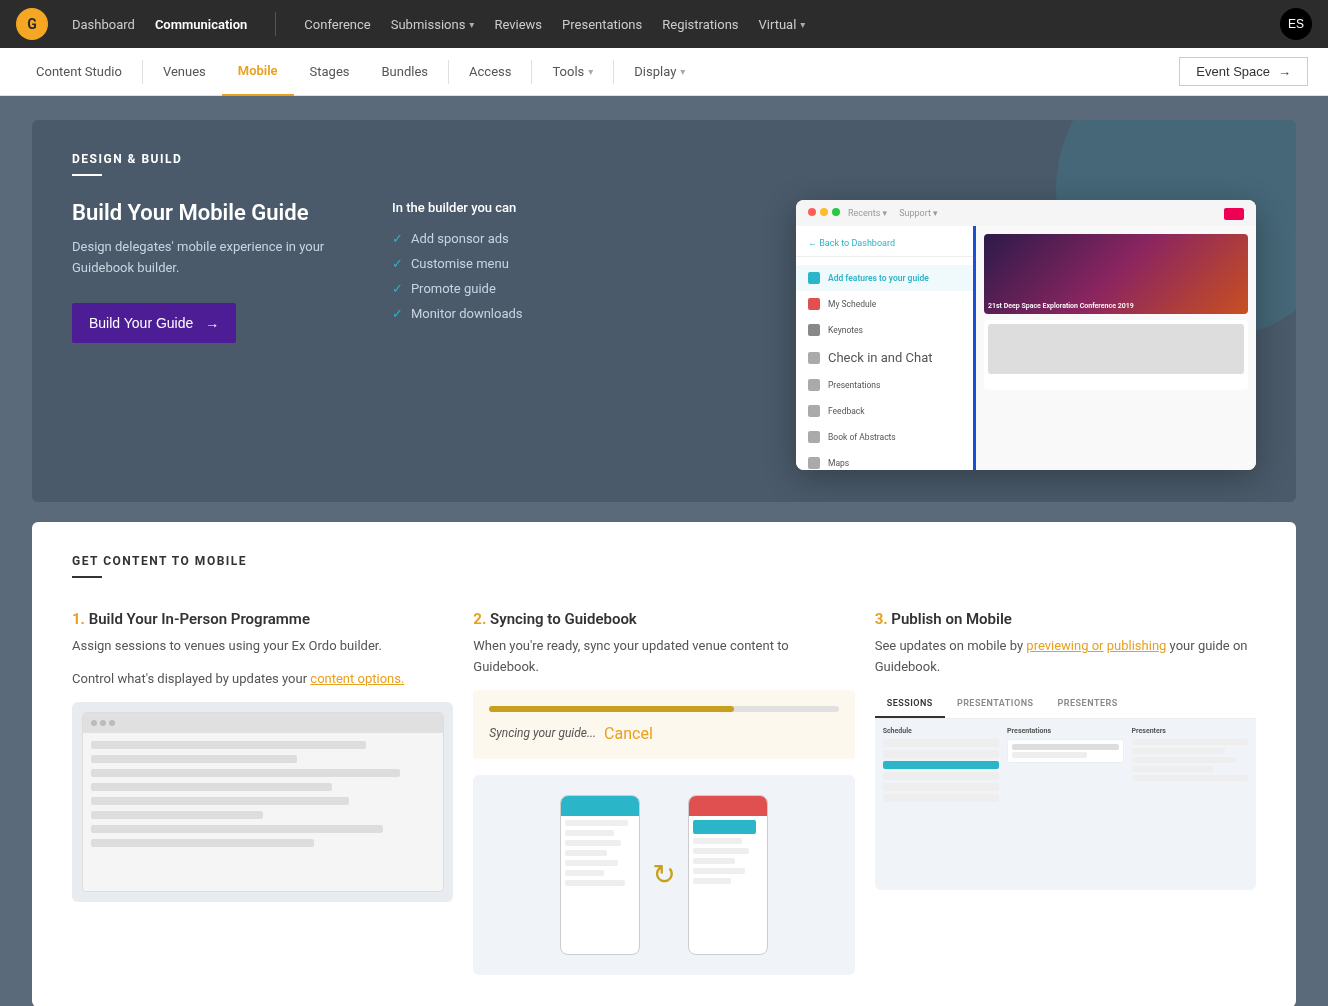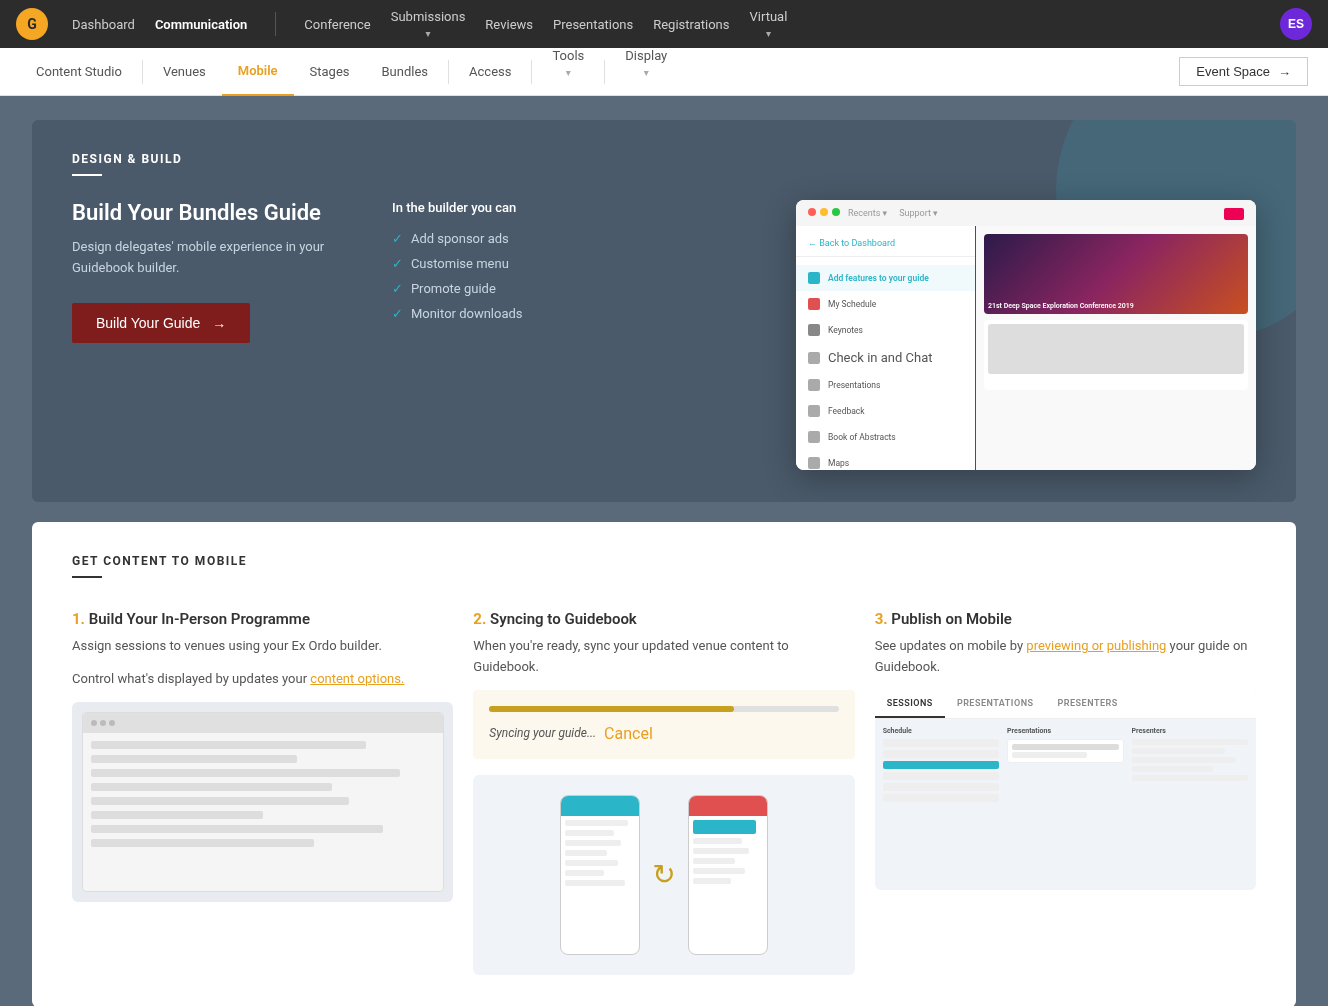--- a/index.html
+++ b/index.html
@@ -19,28 +19,28 @@
       background: #f5a623;
       border-radius: 50%;
       display: flex; align-items: center; justify-content: center;
       font-weight: bold; color: #2c2c2c; font-size: 14px;
       flex-shrink: 0;
     }
     .top-nav-links { display: flex; gap: 20px; align-items: center; }
     .top-nav-link { color: #ccc; font-size: 13px; cursor: pointer; text-decoration: none; }
     .top-nav-link.active { color: #fff; font-weight: 600; }
     .top-nav-divider { width: 1px; height: 24px; background: #555; margin: 0 8px; }
-    .nav-with-arrow { display: flex; align-items: center; gap: 4px; flex-direction: column; }
+    .nav-with-arrow { display: flex; align-items: center; gap: 4px; }
     .top-nav-right { margin-left: auto; }
     .avatar-btn {
       width: 32px; height: 32px;
-      background: #6d28d9;
+      background: #000000;
       border-radius: 50%;
       display: flex; align-items: center; justify-content: center;
-      color: #fff; font-size: 12px; font-weight: 700; cursor: pointer;
+      color: #fff; font-size: 12px; font-weight: 400; cursor: pointer;
       border: none;
     }
 
     
     .sub-nav {
       background: #fff;
       height: 48px;
       display: flex;
       align-items: center;
       padding: 0 20px;
@@ -77,24 +77,24 @@
     .section-title { color: #fff; font-size: 12px; font-weight: 700; letter-spacing: 1.5px; text-transform: uppercase; margin-bottom: 8px; }
     .section-title-underline { width: 30px; height: 2px; background: #fff; margin-bottom: 24px; }
     .design-build-content { display: flex; gap: 40px; align-items: flex-start; }
     .design-build-left { flex: 0 0 280px; }
     .design-build-middle { flex: 0 0 220px; }
     .design-build-right { flex: 1; display: flex; justify-content: flex-end; }
 
     .section-heading { color: #fff; font-size: 22px; font-weight: 600; margin-bottom: 12px; }
     .section-desc { color: #c8d4e0; font-size: 13px; line-height: 1.6; margin-bottom: 24px; }
     .build-btn {
-      background: #7f1d1d;
+      background: #4c1d95;
       color: #fff;
       border: none;
-      padding: 12px 24px;
+      padding: 12px 17px;
       font-size: 14px;
       cursor: pointer;
       display: flex; align-items: center; gap: 12px;
       font-weight: 500;
       border-radius: 2px;
     }
 
     .builder-features-title { color: #fff; font-size: 13px; font-weight: 500; margin-bottom: 16px; }
     .feature-item { display: flex; align-items: center; gap: 8px; margin-bottom: 10px; }
     .check-icon { color: #2bb5c8; font-size: 13px; }
@@ -109,21 +109,21 @@
       box-shadow: 0 8px 32px rgba(0,0,0,0.3);
       overflow: hidden;
       position: relative;
     }
     .phone-dots { display: flex; gap: 4px; padding: 8px 12px 6px; background: #f5f5f5; }
     .dot { width: 8px; height: 8px; border-radius: 50%; }
     .dot.red { background: #ff5f57; }
     .dot.yellow { background: #febc2e; }
     .dot.green { background: #28c840; }
     .phone-inner { display: flex; height: calc(100% - 24px); }
-    .phone-sidebar { width: 180px; background: #fff; border-right: 1px solid #1d4ed8; padding: 8px 0; }
+    .phone-sidebar { width: 180px; background: #fff; border-right: 3px solid #1d4ed8; padding: 8px 0; }
     .phone-sidebar-header { display: flex; gap: 8px; padding: 4px 12px 8px; border-bottom: 1px solid #eee; margin-bottom: 8px; font-size: 9px; color: #666; }
     .phone-menu-item { padding: 7px 12px; display: flex; align-items: center; gap: 8px; font-size: 9px; }
     .phone-menu-item.active { background: #f0f9fb; color: #2bb5c8; }
     .phone-menu-icon { width: 12px; height: 12px; border-radius: 2px; flex-shrink: 0; }
     .phone-content-area { flex: 1; padding: 8px; background: #f9f9f9; }
     .teal-circle {
       position: absolute;
       width: 300px; height: 300px;
       border-radius: 50%;
       background: rgba(43, 181, 200, 0.15);
@@ -269,21 +269,21 @@
 </nav>
 
 <div class="main">
 
   <div class="section-card">
     <div class="teal-circle"></div>
     <div class="section-title">DESIGN &amp; BUILD</div>
     <div class="section-title-underline"></div>
     <div class="design-build-content">
       <div class="design-build-left">
-        <h2 class="section-heading">Build Your Bundles Guide</h2>
+        <h2 class="section-heading">Build Your Mobile Guide</h2>
         <p class="section-desc">Design delegates' mobile experience in your Guidebook builder.</p>
         <button class="build-btn">
           <span>Build Your Guide</span>
           <span class="arrow-icon">→</span>
         </button>
       </div>
       <div class="design-build-middle">
         <p class="builder-features-title">In the builder you can</p>
         <div class="feature-item">
           <span class="check-icon">✓</span>

